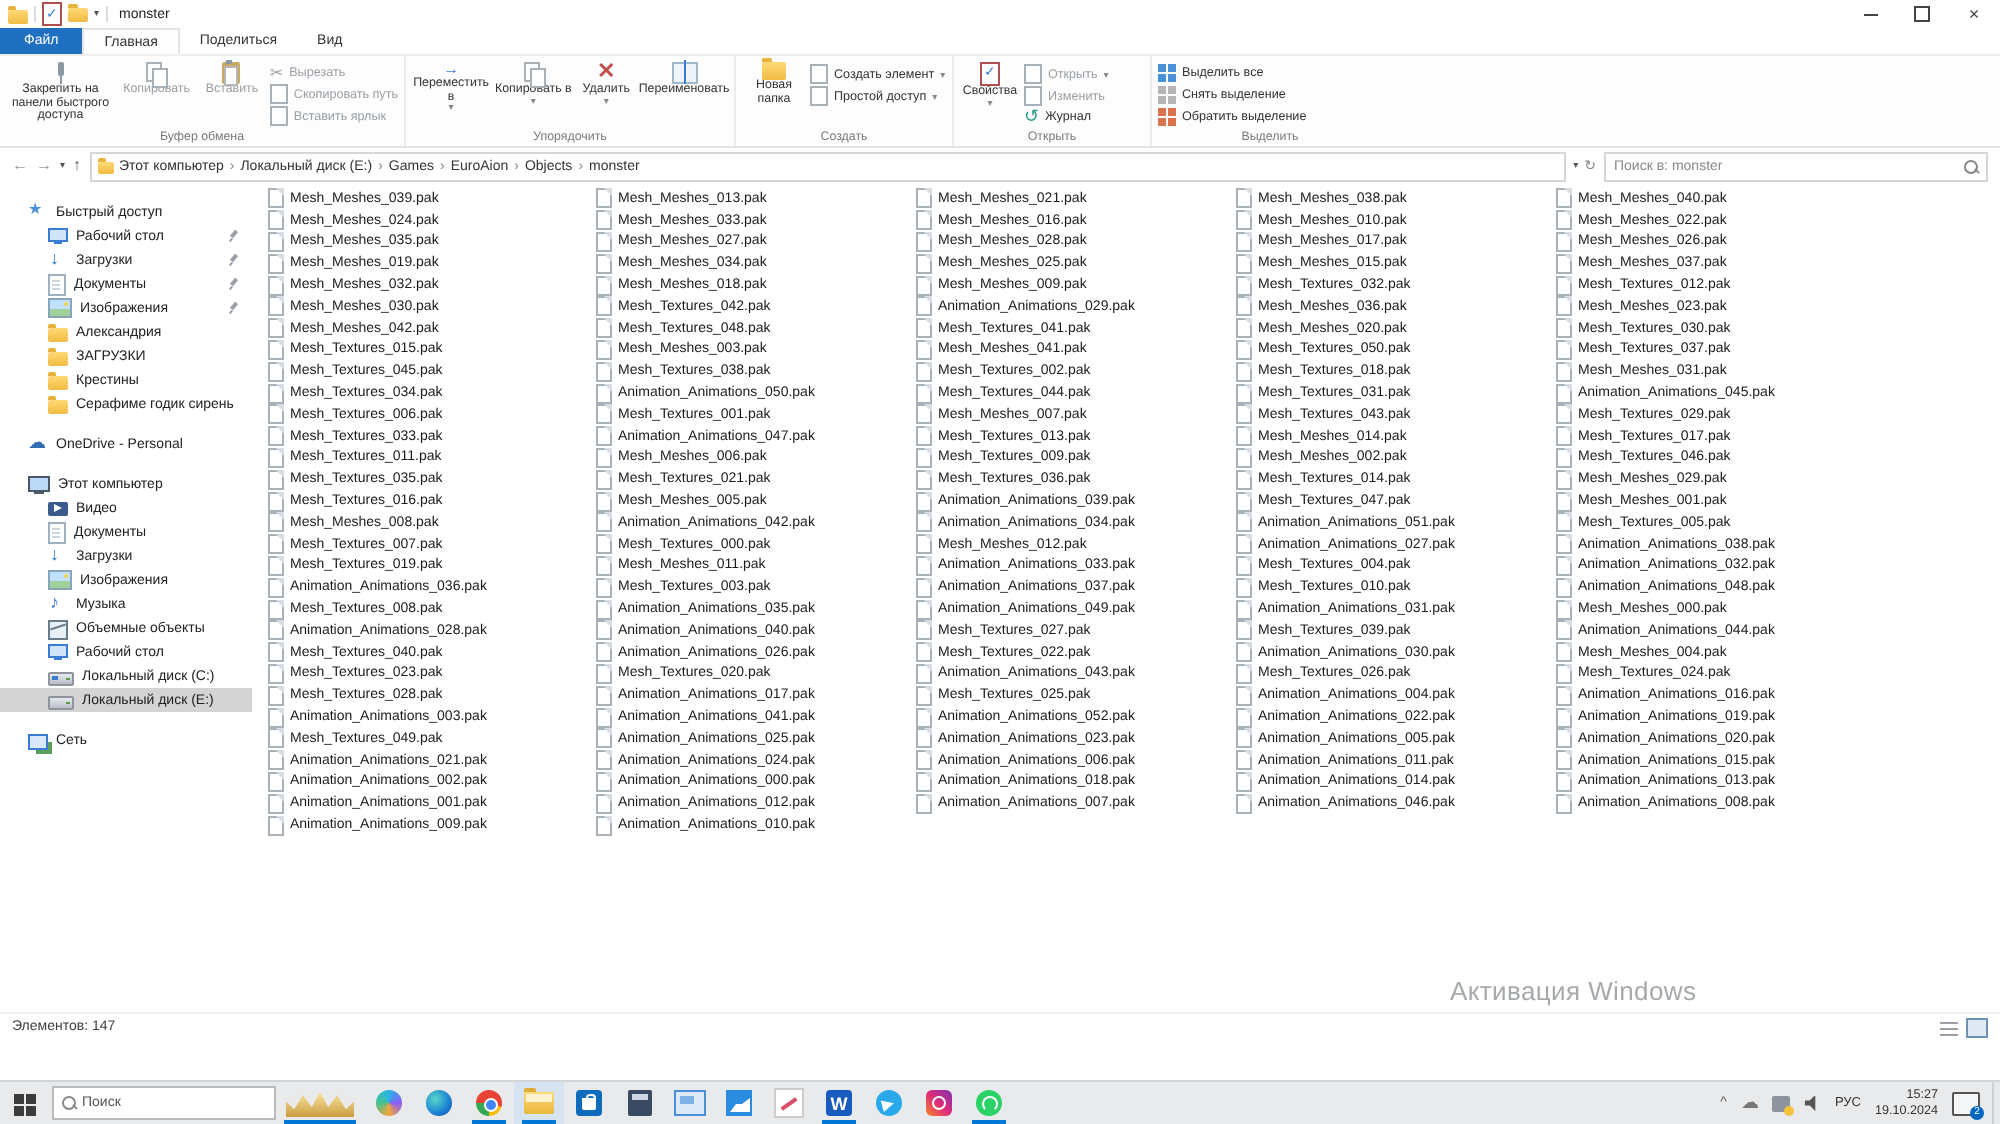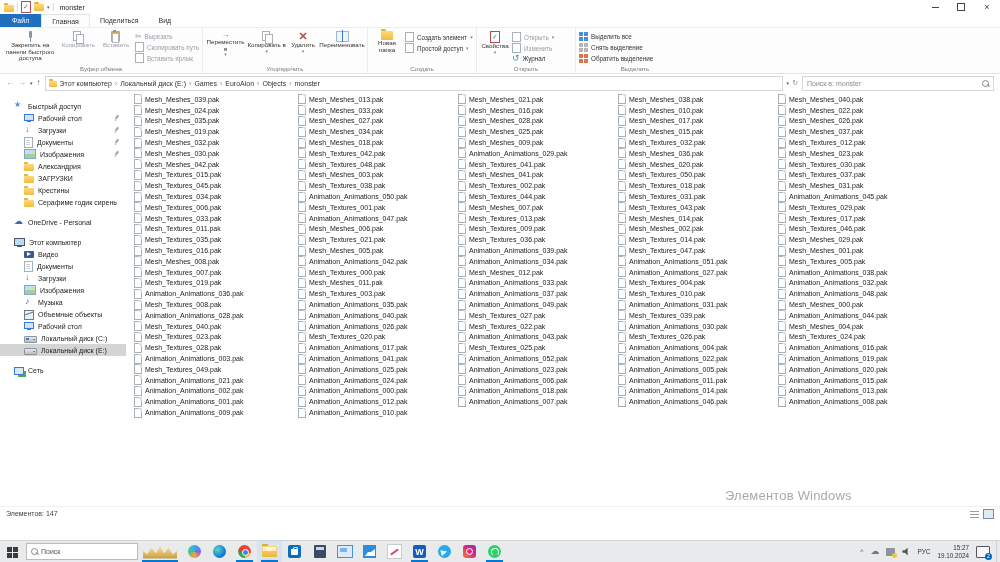--- a/index.html
+++ b/index.html
@@ -1076,21 +1076,21 @@
             <span>Animation_Animations_013.pak</span>
           </li>
           <li class="frow">
             <span class="ic-file"></span>
             <span>Animation_Animations_008.pak</span>
           </li>
         </ul>
     </div>
 
     <div class="watermark">
-      <div class="wm-title">Элементов Windows</div>
+      <div class="wm-title">Активация Windows</div>
       <div class="wm-sub">Чтобы активировать Windows, перейдите в раздел "Параметры".</div>
     </div>
   </div>
 
   <div class="statusbar">
     <span>Элементов: 147</span>
     <span class="sb-views">
       <span class="sv sv-list"></span>
       <span class="sv sv-thumb"></span>
     </span>

